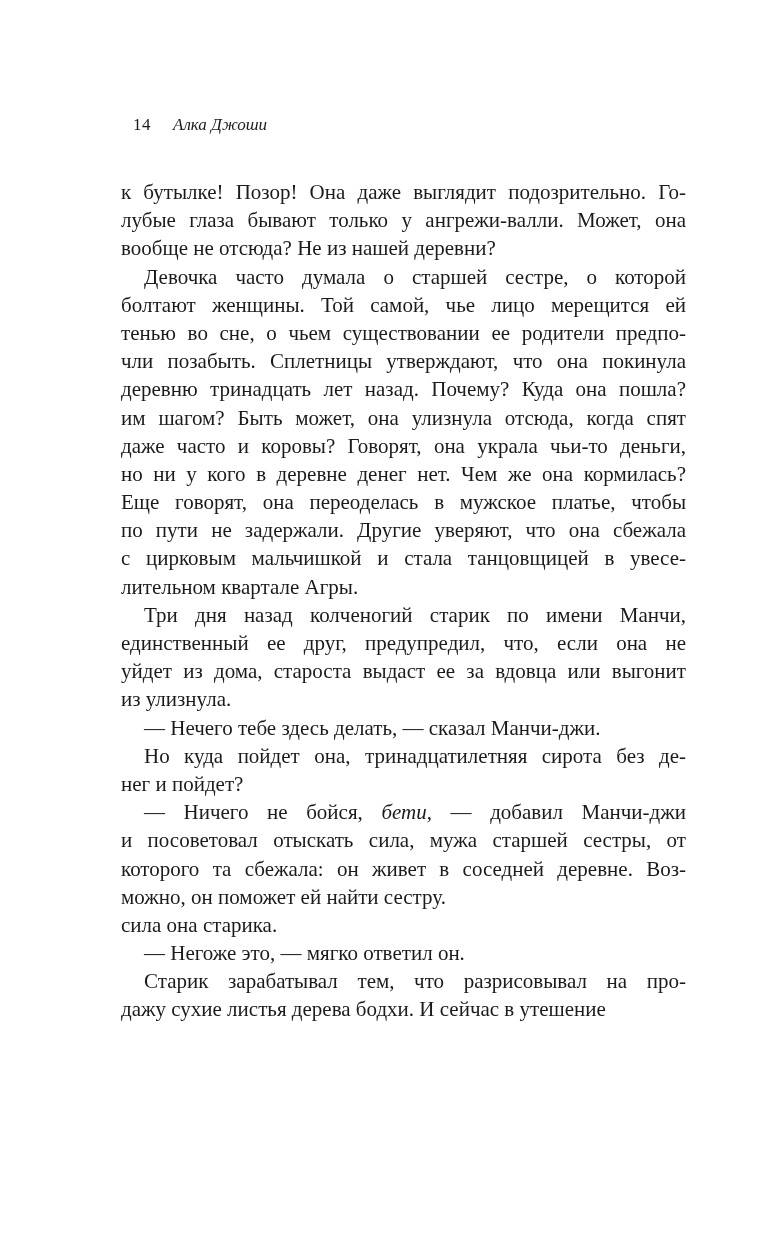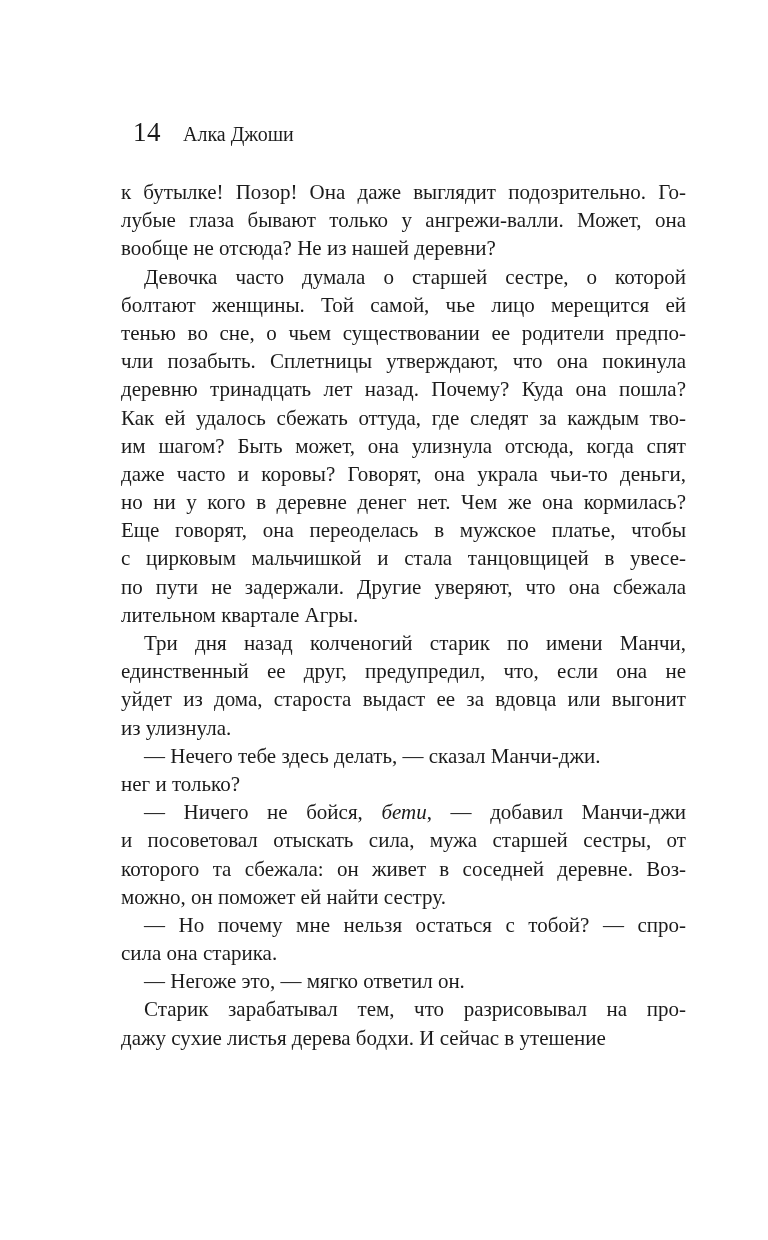--- a/index.html
+++ b/index.html
@@ -21,29 +21,29 @@
     background: #ffffff;
   }
   .page-header {
     position: absolute;
     top: 116px;
     left: 133px;
     display: flex;
     align-items: baseline;
   }
   .page-number {
-    font-size: 27px;
+    font-size: 17px;
     line-height: 1;
     letter-spacing: 0.5px;
   }
   .running-title {
-    font-size: 20px;
+    font-size: 17px;
+    font-style: italic;
     margin-left: 22px;
     line-height: 1;
-    margin-top: 8px;
   }
   .body-text {
     position: absolute;
     top: 178px;
     left: 121px;
     width: 565px;
   }
   .line {
     height: 28.2px;
     line-height: 28.2px;
@@ -74,38 +74,37 @@
 
   <div class="body-text">
       <div class="line">к бутылке! Позор! Она даже выглядит подозрительно. Го-</div>
       <div class="line">лубые глаза бывают только у ангрежи-валли. Может, она</div>
       <div class="line last">вообще не отсюда? Не из нашей деревни?</div>
       <div class="line indent">Девочка часто думала о старшей сестре, о которой</div>
       <div class="line">болтают женщины. Той самой, чье лицо мерещится ей</div>
       <div class="line">тенью во сне, о чьем существовании ее родители предпо-</div>
       <div class="line">чли позабыть. Сплетницы утверждают, что она покинула</div>
       <div class="line">деревню тринадцать лет назад. Почему? Куда она пошла?</div>
-      <div class="line">Как ей удалось сбежать оттуда, где следят за каждым тво-</div>
       <div class="line">им шагом? Быть может, она улизнула отсюда, когда спят</div>
       <div class="line">даже часто и коровы? Говорят, она украла чьи-то деньги,</div>
       <div class="line">но ни у кого в деревне денег нет. Чем же она кормилась?</div>
       <div class="line">Еще говорят, она переоделась в мужское платье, чтобы</div>
+      <div class="line">по пути не задержали. Другие уверяют, что она сбежала</div>
       <div class="line">с цирковым мальчишкой и стала танцовщицей в увесе-</div>
-      <div class="line">по пути не задержали. Другие уверяют, что она сбежала</div>
       <div class="line last">лительном квартале Агры.</div>
       <div class="line indent">Три дня назад колченогий старик по имени Манчи,</div>
       <div class="line">единственный ее друг, предупредил, что, если она не</div>
       <div class="line">уйдет из дома, староста выдаст ее за вдовца или выгонит</div>
       <div class="line last">из улизнула.</div>
       <div class="line last indent">— Нечего тебе здесь делать, — сказал Манчи-джи.</div>
-      <div class="line last">нег и только?</div>
+      <div class="line indent">Но куда пойдет она, тринадцатилетняя сирота без де-</div>
+      <div class="line last">нег и пойдет?</div>
       <div class="line indent"><span>— Ничего не бойся, </span><em>бети</em><span>, — добавил Манчи-джи</span></div>
       <div class="line">и посоветовал отыскать сила, мужа старшей сестры, от</div>
       <div class="line">которого та сбежала: он живет в соседней деревне. Воз-</div>
       <div class="line last">можно, он поможет ей найти сестру.</div>
-      <div class="line indent">— Но почему мне нельзя остаться с тобой? — спро-</div>
       <div class="line last">сила она старика.</div>
       <div class="line last indent">— Негоже это, — мягко ответил он.</div>
       <div class="line indent">Старик зарабатывал тем, что разрисовывал на про-</div>
       <div class="line last">дажу сухие листья дерева бодхи. И сейчас в утешение</div>
     </div>
 
 </div>
 
 </body></html>

